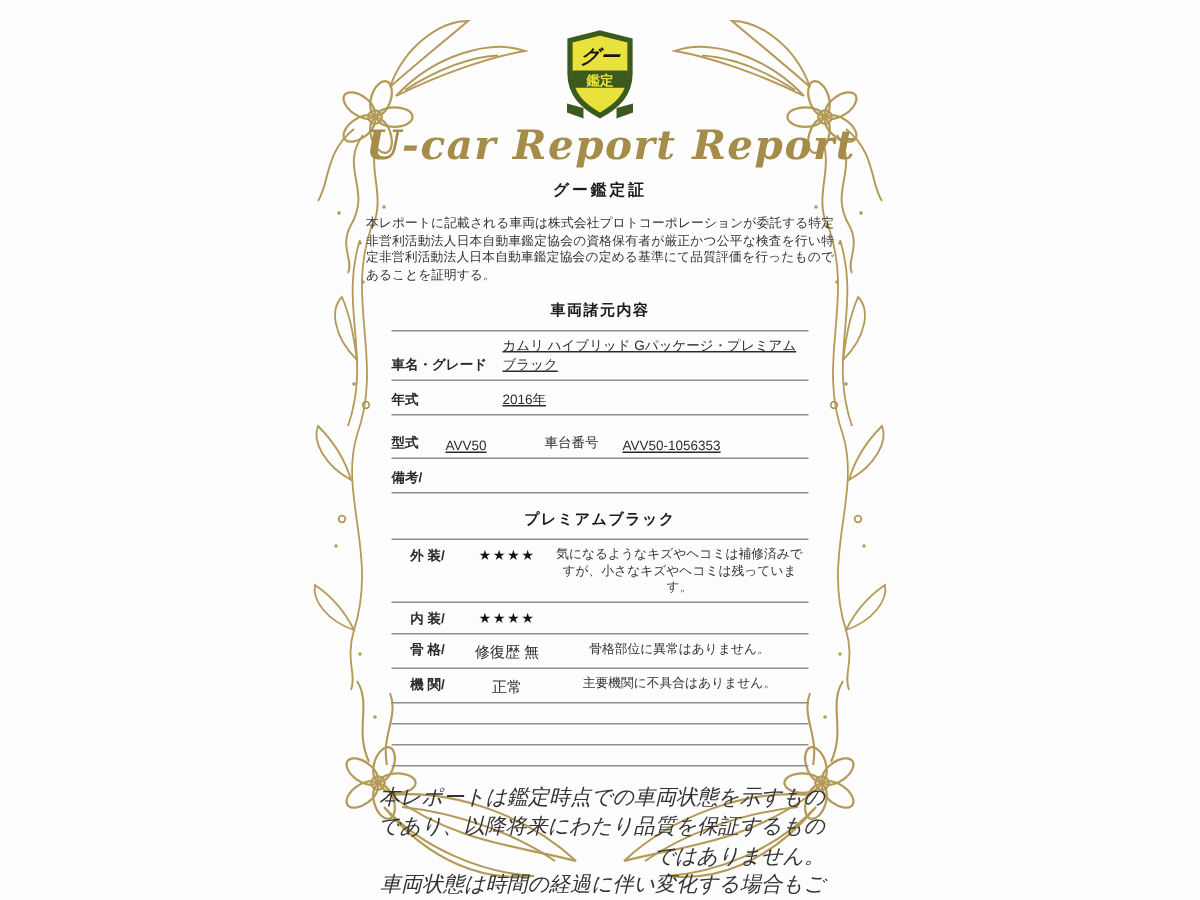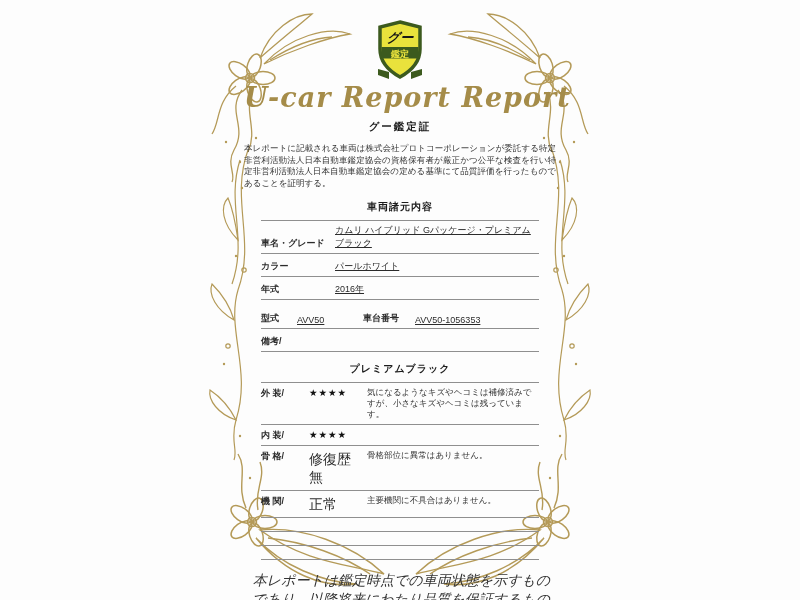--- a/index.html
+++ b/index.html
@@ -22,27 +22,27 @@
   .section-title{font-size:10px;font-weight:bold;margin-top:10px;color:#1c1c1c;letter-spacing:1px;}
   .rule-table{width:278px;margin:6px auto 0;border-top:1.5px solid #8f8f8f;}
   .spec-row{
     display:flex;align-items:flex-end;min-height:16px;border-bottom:1.5px solid #8f8f8f;
     text-align:left;font-size:9px;padding:3px 0;
   }
   .spec-label{width:74px;font-weight:bold;flex:none;}
   .spec-value{flex:1;text-decoration:underline;}
   .w-narrow{width:36px;}
   .v-narrow{width:66px;flex:none;margin-top:12px;}
-  .spec-label2{width:52px;font-weight:bold;flex:none;}
+  .spec-label2{width:52px;font-weight:normal;flex:none;}
   .grade-row{
     display:flex;align-items:flex-start;border-bottom:1.5px solid #8f8f8f;
-    text-align:left;padding:4px 0 3px;min-height:13px;
+    text-align:center;padding:4px 0 3px;min-height:13px;
   }
   .grade-label{width:48px;font-weight:bold;flex:none;font-size:9px;}
-  .grade-rating{width:58px;flex:none;font-size:14px;padding-top:1px;}
+  .grade-rating{width:58px;flex:none;font-size:10px;padding-top:1px;}
   .stars{font-size:9.5px;color:#111;letter-spacing:1px;padding-top:0;}
   .grade-desc{flex:1;font-size:8.5px;line-height:1.32;color:#333;}
   .blank-row{height:13px;border-bottom:1.5px solid #8f8f8f;}
   .disclaimer{
     font-size:14px;text-align:right;line-height:1.4;margin-top:11px;
     white-space:pre-line;color:#333;padding:0 6px;font-style:italic;
   }
 </style>
 </head>
 <body>
@@ -133,24 +133,20 @@
   <div class="intro">本レポートに記載される車両は株式会社プロトコーポレーションが委託する特定非営利活動法人日本自動車鑑定協会の資格保有者が厳正かつ公平な検査を行い特定非営利活動法人日本自動車鑑定協会の定める基準にて品質評価を行ったものであることを証明する。</div>
 
   <div class="section-title">車両諸元内容</div>
 
   <div class="rule-table">
     <div class="spec-row">
       <span class="spec-label">車名・グレード</span>
       <span class="spec-value">カムリ ハイブリッド Gパッケージ・プレミアムブラック</span>
     </div>
     <div class="spec-row">
-      <span class="spec-label">カラー</span>
-      <span class="spec-value">パールホワイト</span>
-    </div>
-    <div class="spec-row">
       <span class="spec-label">年式</span>
       <span class="spec-value">2016年</span>
     </div>
     <div class="spec-row">
       <span class="spec-label w-narrow">型式</span>
       <span class="spec-value v-narrow">AVV50</span>
       <span class="spec-label2">車台番号</span>
       <span class="spec-value">AVV50-1056353</span>
     </div>
     <div class="spec-row">

